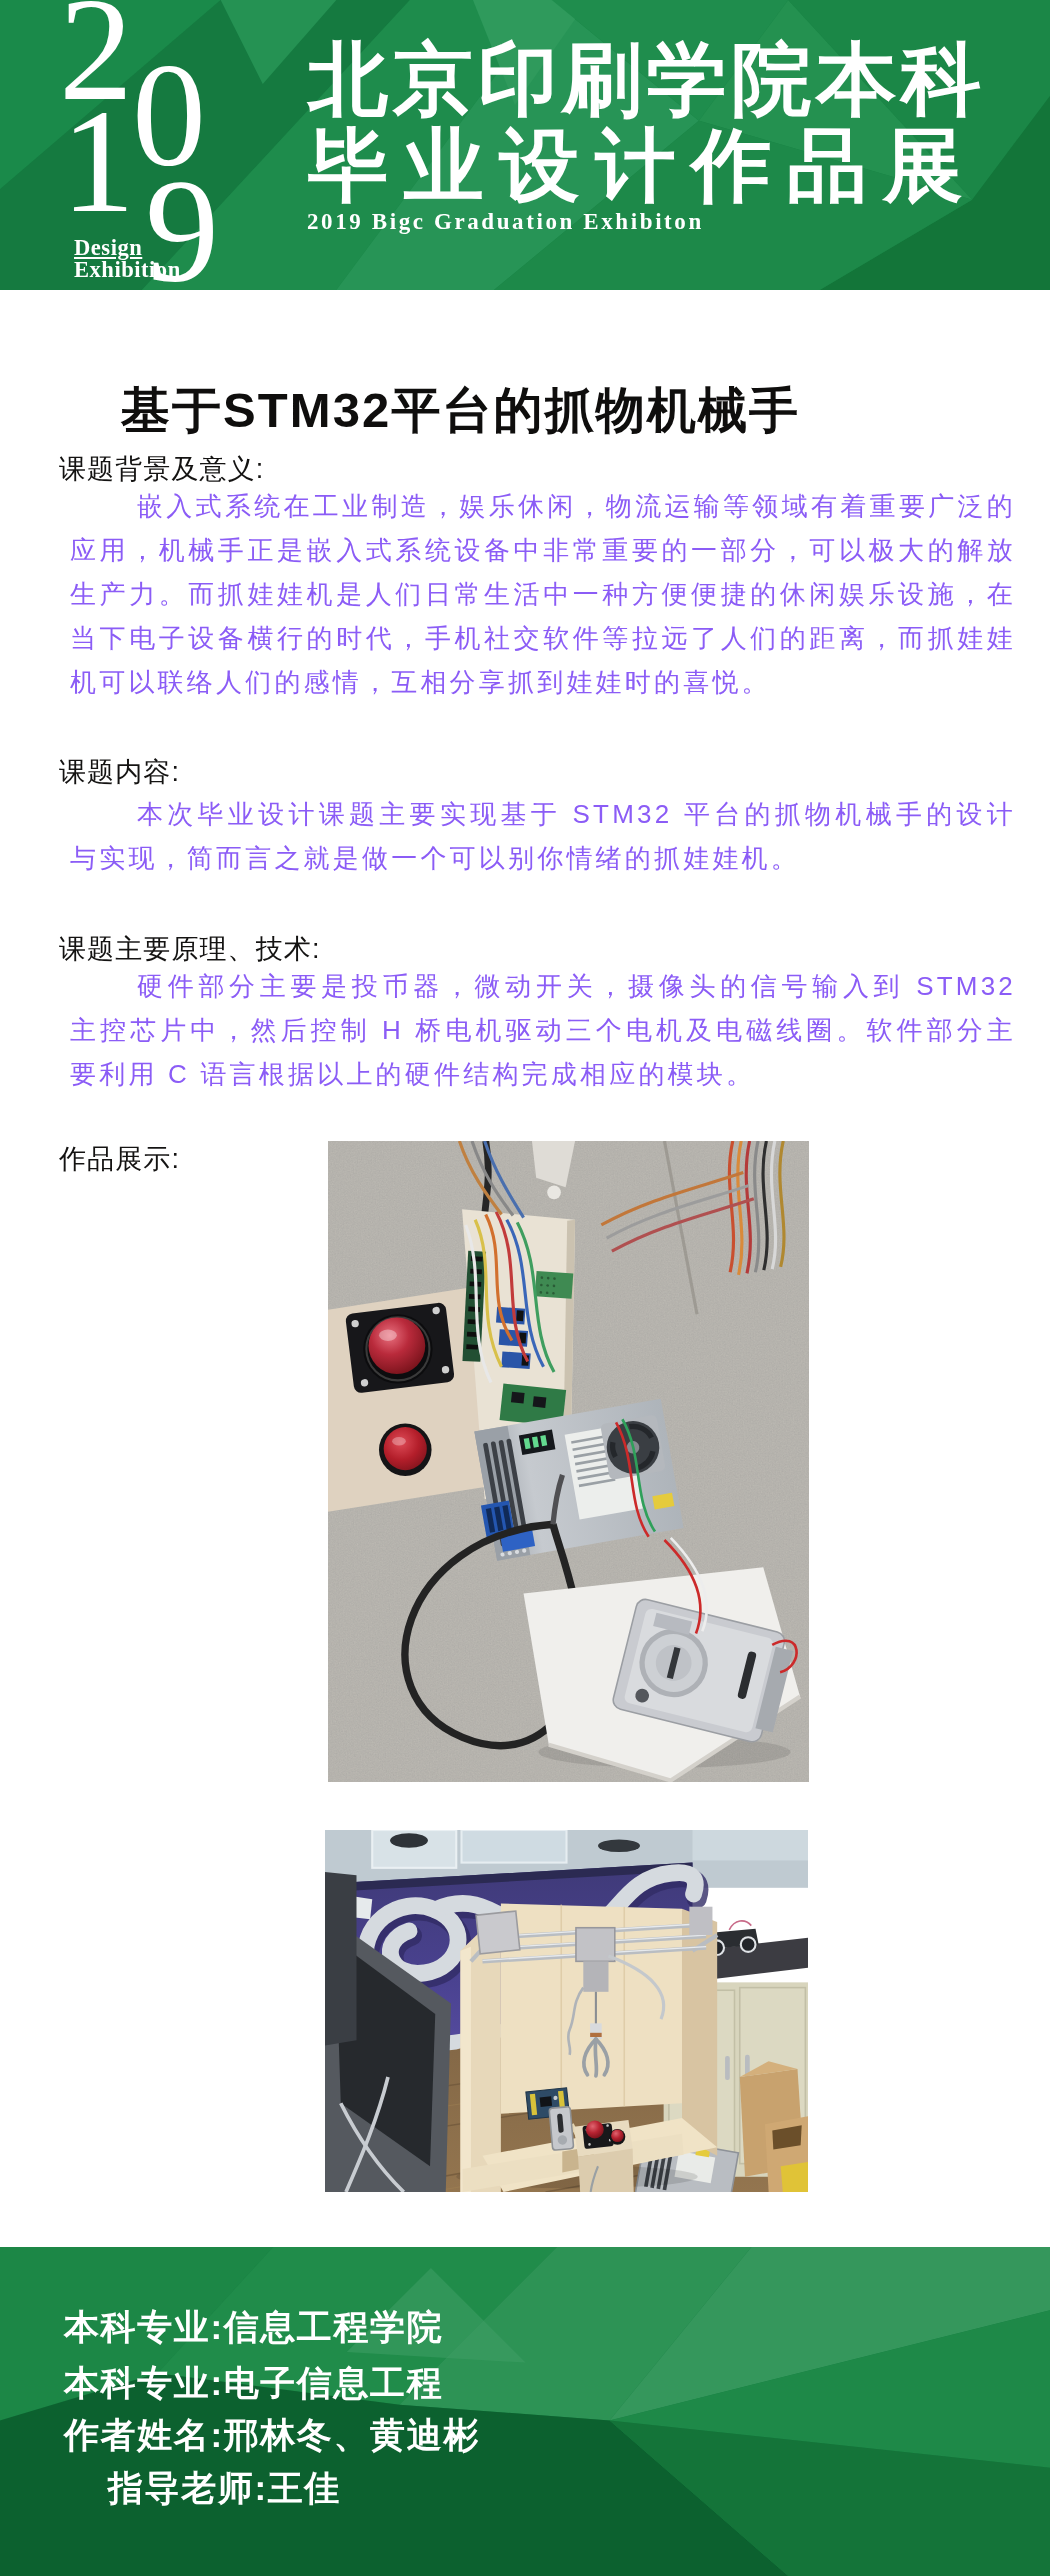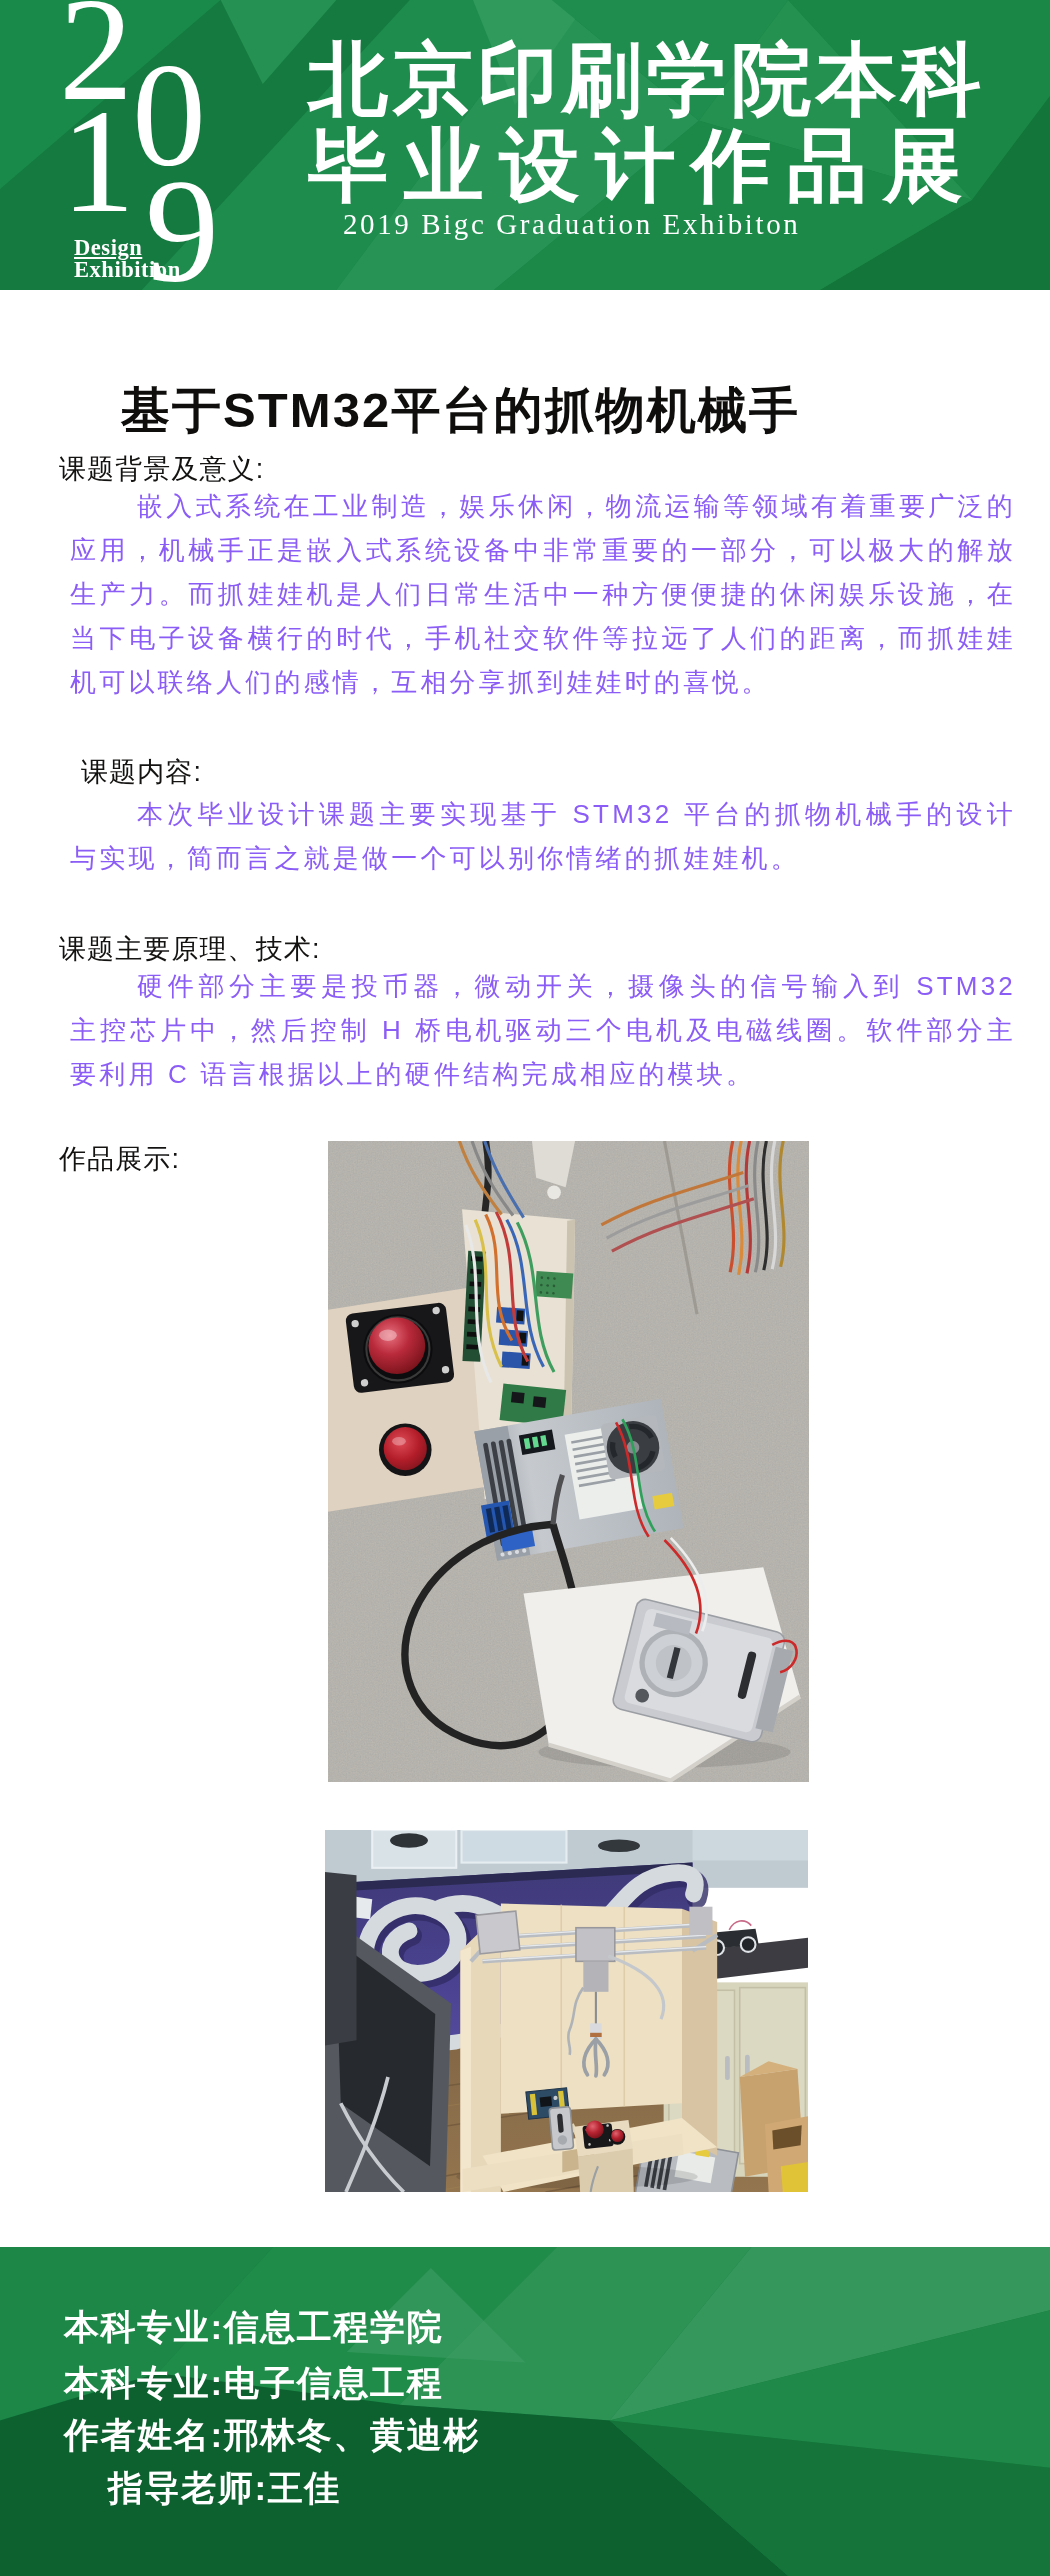--- a/index.html
+++ b/index.html
@@ -10,32 +10,32 @@
   .hdr svg.bg{position:absolute;left:0;top:0;width:100%;height:100%;display:block;}
   .logo-digit{position:absolute;color:#ffffff;font-family:"Liberation Serif",serif;
               font-weight:400;font-size:148px;line-height:1;letter-spacing:0;}
   .logo-tagline{position:absolute;color:#ffffff;font-family:"Liberation Serif",serif;
               font-weight:700;font-size:22.6px;line-height:1;letter-spacing:0.5px;}
   .title-cn{position:absolute;color:#ffffff;font-family:Liberation Sans, sans-serif;
             font-weight:700;white-space:nowrap;line-height:1;}
   .title-cn.l1{left:308px;top:40px;font-size:80px;letter-spacing:4.7px;}
   .title-cn.l2{left:308px;top:126px;font-size:80px;letter-spacing:15.8px;}
   .subtitle-en{position:absolute;left:307px;top:210px;color:#ffffff;
-               font-family:"Liberation Serif",serif;font-weight:400;font-size:29px;
-               letter-spacing:2.6px;white-space:nowrap;line-height:1;margin-left:36px;}
+               font-family:"Liberation Serif",serif;font-weight:700;font-size:23px;
+               letter-spacing:2.6px;white-space:nowrap;line-height:1;}
   
   .project-title{position:absolute;left:0;top:351px;width:921px;text-align:center;
                  color:#0f0e0d;font-size:49px;font-weight:900;letter-spacing:2.1px;line-height:1.1;}
   .section-heading{position:absolute;left:59px;color:#141312;font-size:27px;font-weight:400;
                    letter-spacing:1.1px;white-space:nowrap;line-height:1;}
   .section-body{position:absolute;left:70px;width:946px;color:#8b5cf6;font-size:26px;
                 font-weight:400;line-height:44px;letter-spacing:3.2px;text-align:justify;
                 text-indent:67px;}
   .sh-1{top:456px;} .sb-1{top:484px;}
-  .sh-2{top:759px;margin-left:22px;} .sb-2{top:792px;}
+  .sh-2{top:759px;} .sb-2{top:792px;}
   .sh-3{top:936px;} .sb-3{top:964px;}
   .sh-4{top:1146px;}
   
   .photo{position:absolute;display:block;}
   .photo-1{left:288px;top:1133px;width:481px;height:641px;}
   .photo-2{left:285px;top:1822px;width:483px;height:362px;}
   .photo svg{display:block;width:100%;height:100%;}
   
   .ftr{position:absolute;left:0;top:2247px;width:1051px;height:329px;}
   .ftr svg.bg{position:absolute;left:0;top:0;width:100%;height:100%;display:block;}

